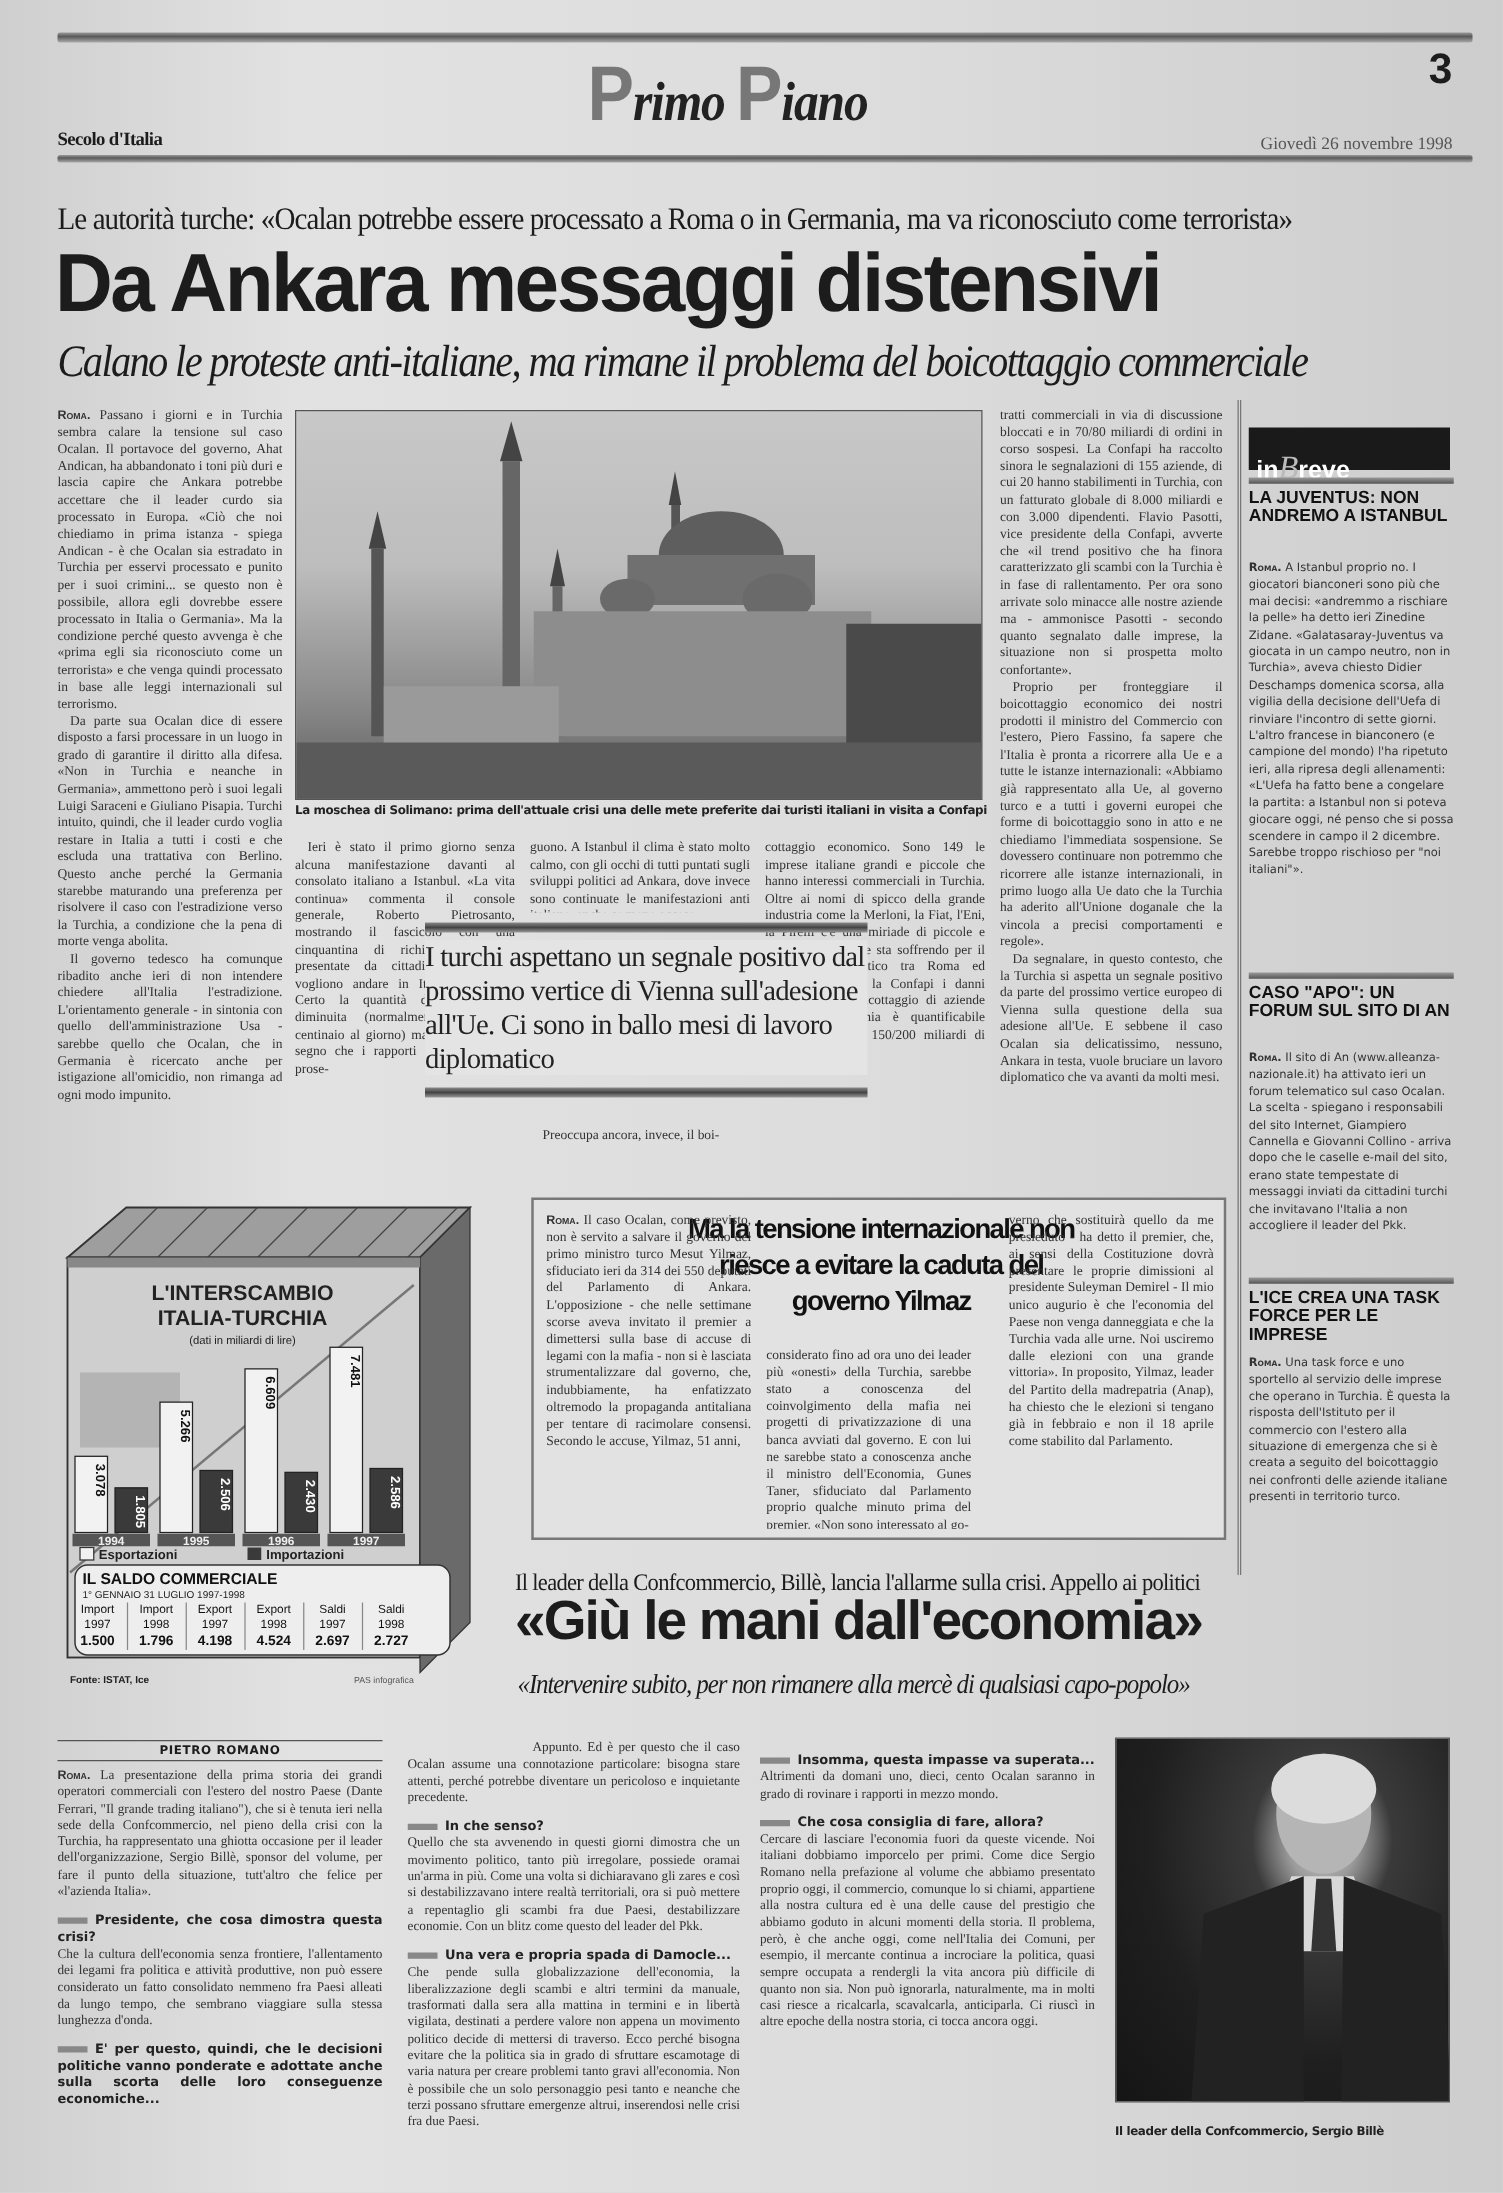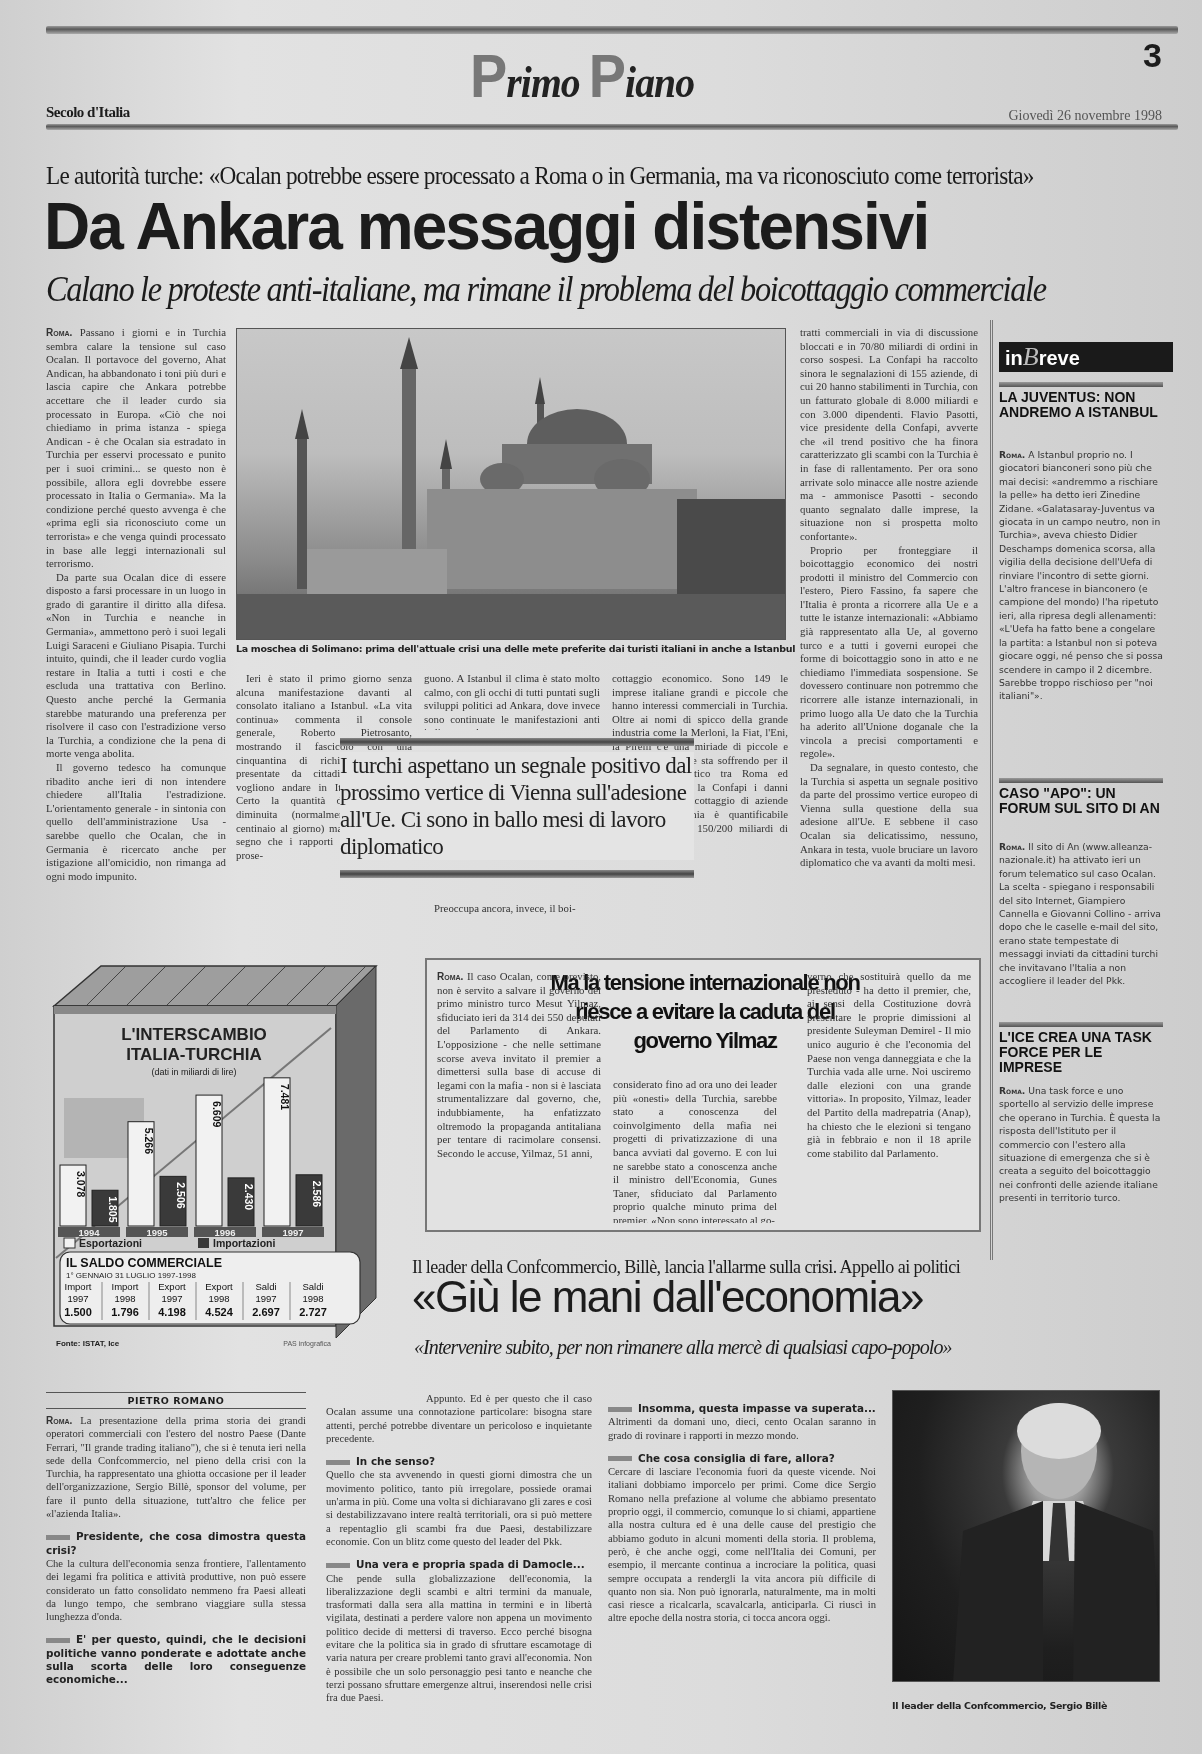--- a/index.html
+++ b/index.html
@@ -16,31 +16,31 @@
 .subhead{position:absolute;left:46px;top:268px;font-style:italic;font-size:36px;letter-spacing:-1.5px;white-space:nowrap;transform:scaleX(0.9);transform-origin:left}
 .col{position:absolute;font-size:10.8px;line-height:13.6px;text-align:justify;color:#333;overflow:hidden}
 .col .dateline{font-variant:small-caps;font-weight:bold;font-family:"Liberation Sans",sans-serif;font-size:10px}
 .col p{text-indent:10px;margin-bottom:0}
 .col p:first-child{text-indent:0}
 .photo{position:absolute;background:#888;overflow:hidden;border:1px solid #555}
 .caption{position:absolute;font-family:"DejaVu Sans",sans-serif;font-size:9.5px;font-weight:bold;color:#222;white-space:nowrap;letter-spacing:-0.3px}
 .pullquote{position:absolute;left:340px;top:734px;width:354px;font-size:23px;line-height:27px;letter-spacing:-0.6px;color:#222;background:#e4e4e4}
 .pq-rule{position:absolute;left:340px;width:354px;height:8px;background:linear-gradient(#888,#444,#999)}
 .brevi{position:absolute;left:990px;top:320px;width:176px;height:940px;border-left:3px double #777}
-.brevi-title{position:absolute;left:6px;top:22px;width:174px;height:30px;background:#1a1a1a;color:#fff;font-family:"Liberation Sans",sans-serif;font-weight:bold;font-size:20px;padding:0 6px}
+.brevi-title{position:absolute;left:6px;top:22px;width:161px;height:30px;background:#1a1a1a;color:#fff;font-family:"Liberation Sans",sans-serif;font-weight:bold;font-size:20px;padding:17px 6px}
 .brevi-title i{font-family:"Liberation Serif",serif;font-weight:normal;font-size:26px;color:#bbb}
 .brevi-bar{position:absolute;left:6px;width:164px;height:5px;background:linear-gradient(#999,#555)}
 .brevi-h{position:absolute;left:6px;width:164px;font-family:"Liberation Sans",sans-serif;font-weight:bold;font-size:14px;line-height:15px;color:#111}
 .brevi-t{position:absolute;left:6px;width:164px;font-family:"DejaVu Sans",sans-serif;font-size:9.2px;line-height:13.4px;color:#333}
 .brevi-t b{font-variant:small-caps}
 .chart-box{position:absolute;left:46px;top:958px;width:340px;height:422px}
 .box2{position:absolute;left:425px;top:958px;width:556px;height:274px;border:2px solid #777;background:#e2e2e2}
 .box2-title{position:absolute;left:120px;top:8px;width:316px;text-align:center;font-family:"Liberation Sans",sans-serif;font-weight:bold;font-size:22px;line-height:29px;letter-spacing:-1.3px;color:#111}
 .k2{position:absolute;left:412px;top:1256px;font-size:19px;letter-spacing:-0.6px;white-space:nowrap;transform:scaleX(0.95);transform-origin:left}
-.h2{position:absolute;left:412px;top:1272px;font-family:"Liberation Sans",sans-serif;font-weight:normal;font-size:44px;letter-spacing:-1.5px;white-space:nowrap}
+.h2{position:absolute;left:412px;top:1272px;font-family:"Liberation Sans",sans-serif;font-weight:bold;font-size:44px;letter-spacing:-1.5px;white-space:nowrap}
 .s2{position:absolute;left:414px;top:1334px;font-style:italic;font-size:22px;letter-spacing:-1px;white-space:nowrap;transform:scaleX(0.91);transform-origin:left}
 .byline{position:absolute;left:46px;top:1392px;width:260px;border-top:1px solid #555;border-bottom:1px solid #555;text-align:center;font-family:"DejaVu Sans",sans-serif;font-size:9.5px;font-weight:bold;padding:2px 0;letter-spacing:0.5px}
 .q{font-family:"DejaVu Sans",sans-serif;font-weight:bold;font-size:10.4px;color:#222;display:block;margin-top:10px}
 .q::before{content:"";display:inline-block;width:24px;height:5px;background:#888;margin-right:6px;vertical-align:middle}
 .pcol{position:absolute;font-size:10.6px;line-height:13.3px;text-align:justify;color:#333;overflow:hidden}
 .pcol .dateline{font-variant:small-caps;font-weight:bold;font-family:"Liberation Sans",sans-serif;font-size:10px}
 svg text{font-family:"Liberation Sans",sans-serif}
 </style>
 </head>
 <body>
@@ -75,21 +75,21 @@
     <ellipse cx="340" cy="115" rx="50" ry="35" fill="#5e5e5e"></ellipse>
     <rect x="265" y="115" width="150" height="40" fill="#707070"></rect>
     <ellipse cx="265" cy="150" rx="22" ry="16" fill="#6a6a6a"></ellipse>
       <ellipse cx="385" cy="150" rx="28" ry="20" fill="#6a6a6a"></ellipse>
     <rect x="190" y="160" width="270" height="100" fill="#8d8d8d"></rect>
     <rect x="70" y="220" width="140" height="50" fill="#9a9a9a"></rect>
     <rect x="440" y="170" width="110" height="100" fill="#4a4a4a"></rect>
     <rect x="0" y="265" width="550" height="47" fill="#5a5a5a"></rect>
   </svg>
 </div>
-<div class="caption" style="left:236px;top:643px">La moschea di Solimano: prima dell'attuale crisi una delle mete preferite dai turisti italiani in anche a Istanbul</div>
+<div class="caption" style="left:236px;top:643px">La moschea di Solimano: prima dell'attuale crisi una delle mete preferite dai turisti italiani in visita a Confapi</div>
 
 <div class="col" style="left:236px;top:672px;width:176px;height:270px">
   <p style="text-indent:10px">Ieri è stato il primo giorno senza alcuna manifestazione davanti al consolato italiano a Istanbul. «La vita continua» commenta il console generale, Roberto Pietrosanto, mostrando il fascicolo con una cinquantina di richieste di visto presentate da cittadini turchi che vogliono andare in Italia per affari. Certo la quantità di domande è diminuita (normalmente sono un centinaio al giorno) ma è comunque il segno che i rapporti tra i due paesi prose-</p>
 </div>
 <div class="col" style="left:424px;top:672px;width:176px;height:58px">
   <p>guono. A Istanbul il clima è stato molto calmo, con gli occhi di tutti puntati sugli sviluppi politici ad Ankara, dove invece sono continuate le manifestazioni anti italiane, anche se meno accese.</p>
 </div>
 <div class="col" style="left:424px;top:902px;width:176px;height:40px">
   <p style="text-indent:10px">Preoccupa ancora, invece, il boi-</p>
 </div>

